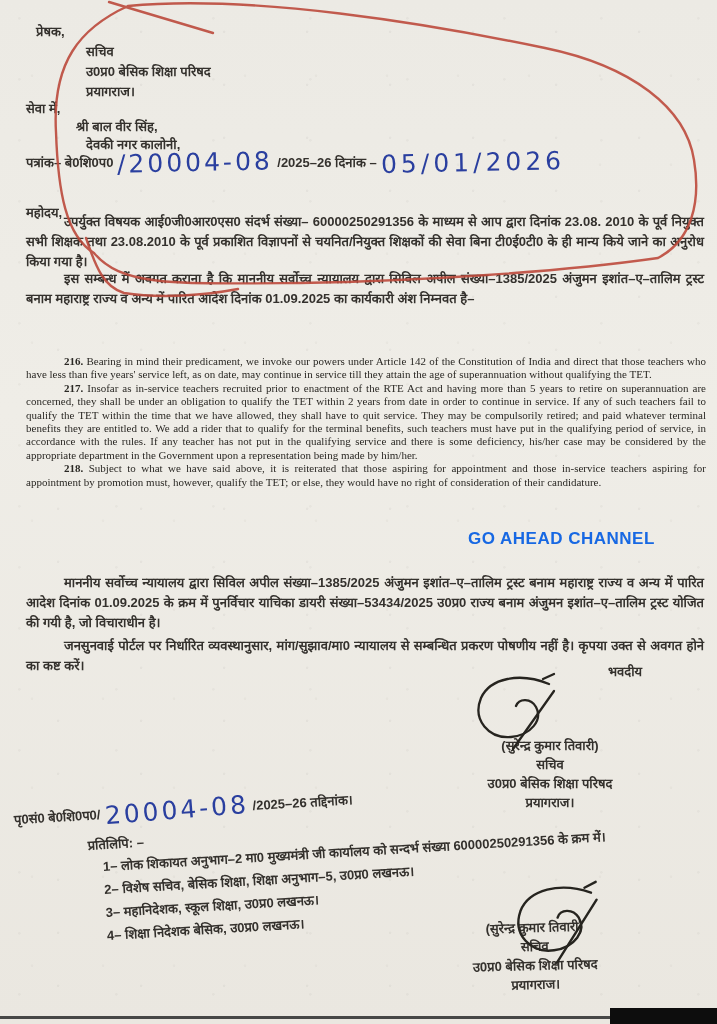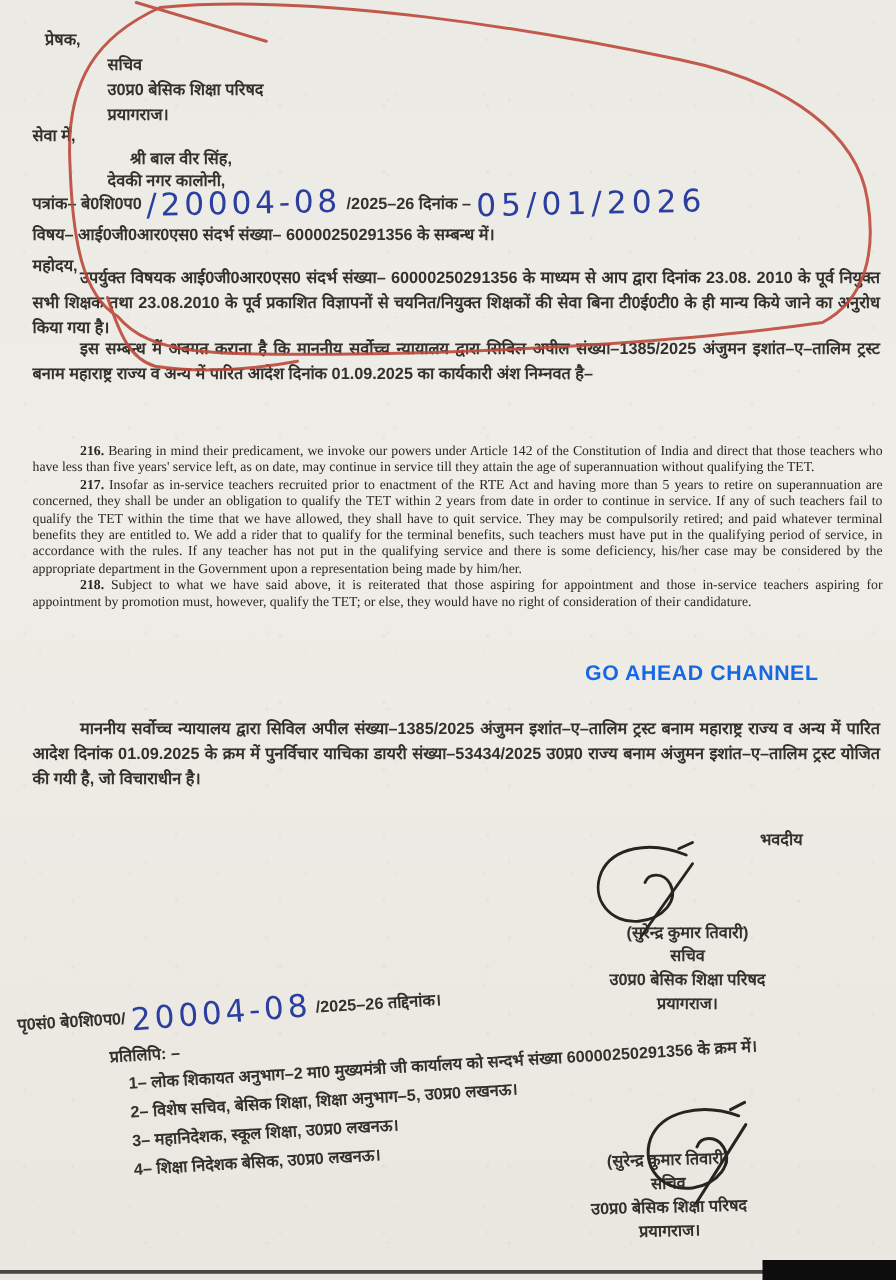--- a/index.html
+++ b/index.html
@@ -41,31 +41,30 @@
 <body>
 
 <div class="page">
 
   <div class="abs hi" style="left:36px;top:22px;">प्रेषक,</div>
   <div class="abs hi" style="left:86px;top:42px;">सचिव</div>
   <div class="abs hi" style="left:86px;top:62px;">उ0प्र0 बेसिक शिक्षा परिषद</div>
   <div class="abs hi" style="left:86px;top:82px;">प्रयागराज।</div>
 
   <div class="abs hi" style="left:26px;top:99px;">सेवा में,</div>
-  <div class="abs hi" style="left:104px;top:117px;text-align:center;">श्री बाल वीर सिंह,</div>
+  <div class="abs hi" style="left:76px;top:117px;text-align:center;">श्री बाल वीर सिंह,</div>
   <div class="abs hi" style="left:86px;top:135px;">देवकी नगर कालोनी,</div>
 
   <div class="abs ref-line" style="left:26px;top:148px;width:680px;">
     <span class="hi">पत्रांक– बे0शि0प0</span>
     <span class="hw hw-big" style="color: rgb(42, 63, 159);">/20004-08</span>
     <span class="hi">/2025–26 दिनांक –</span>
     <span class="hw hw-big" style="letter-spacing: 4px; color: rgb(42, 63, 159);">05/01/2026</span>
   </div>
 
-  <div class="abs hi" style="left:26px;top:178px;">विषय– आई0जी0आर0एस0 संदर्भ संख्या– 60000250291356 के सम्बन्ध में।</div>
 
   <div class="abs hi" style="left:26px;top:203px;">महोदय,</div>
 
   <div class="abs hi para" style="left:26px;top:212px;width:678px;">
     <span class="indent"></span><span>उपर्युक्त विषयक आई0जी0आर0एस0 संदर्भ संख्या– 60000250291356 के माध्यम से आप द्वारा दिनांक 23.08. 2010 के पूर्व नियुक्त सभी शिक्षक तथा 23.08.2010 के पूर्व प्रकाशित विज्ञापनों से चयनित/नियुक्त शिक्षकों की सेवा बिना टी0ई0टी0 के ही मान्य किये जाने का अनुरोध किया गया है।</span>
   </div>
 
   <div class="abs hi para" style="left:26px;top:269px;width:678px;">
     <span class="indent"></span><span>इस सम्बन्ध में अवगत कराना है कि माननीय सर्वोच्च न्यायालय द्वारा सिविल अपील संख्या–1385/2025 अंजुमन इशांत–ए–तालिम ट्रस्ट बनाम महाराष्ट्र राज्य व अन्य में पारित आदेश दिनांक 01.09.2025 का कार्यकारी अंश निम्नवत है–</span>
   </div>
@@ -81,20 +80,23 @@
       <span class="indent"></span><b>218.</b> <span>Subject to what we have said above, it is reiterated that those aspiring for appointment and those in-service teachers aspiring for appointment by promotion must, however, qualify the TET; or else, they would have no right of consideration of their candidature.</span>
     </div>
   </div>
 
   <div class="watermark" style="color: rgb(23, 104, 227);">GO AHEAD CHANNEL</div>
 
   <div class="abs hi para" style="left:26px;top:573px;width:678px;">
     <span class="indent"></span><span>माननीय सर्वोच्च न्यायालय द्वारा सिविल अपील संख्या–1385/2025 अंजुमन इशांत–ए–तालिम ट्रस्ट बनाम महाराष्ट्र राज्य व अन्य में पारित आदेश दिनांक 01.09.2025 के क्रम में पुनर्विचार याचिका डायरी संख्या–53434/2025 उ0प्र0 राज्य बनाम अंजुमन इशांत–ए–तालिम ट्रस्ट योजित की गयी है, जो विचाराधीन है।</span>
   </div>
 
+  <div class="abs hi para" style="left:26px;top:636px;width:678px;">
+    <span class="indent"></span><span>जनसुनवाई पोर्टल पर निर्धारित व्यवस्थानुसार, मांग/सुझाव/मा0 न्यायालय से सम्बन्धित प्रकरण पोषणीय नहीं है। कृपया उक्त से अवगत होने का कष्ट करें।</span>
+  </div>
 
   <div class="abs hi center" style="left:585px;top:662px;width:80px;">भवदीय</div>
   <div class="abs hi center sig-block" style="left:440px;top:736px;width:220px;">
     <div>(सुरेन्द्र कुमार तिवारी)</div>
     <div>सचिव</div>
     <div>उ0प्र0 बेसिक शिक्षा परिषद</div>
     <div>प्रयागराज।</div>
   </div>
 
   <div class="abs bottom-block" style="left:22px;top:805px;width:690px;">

